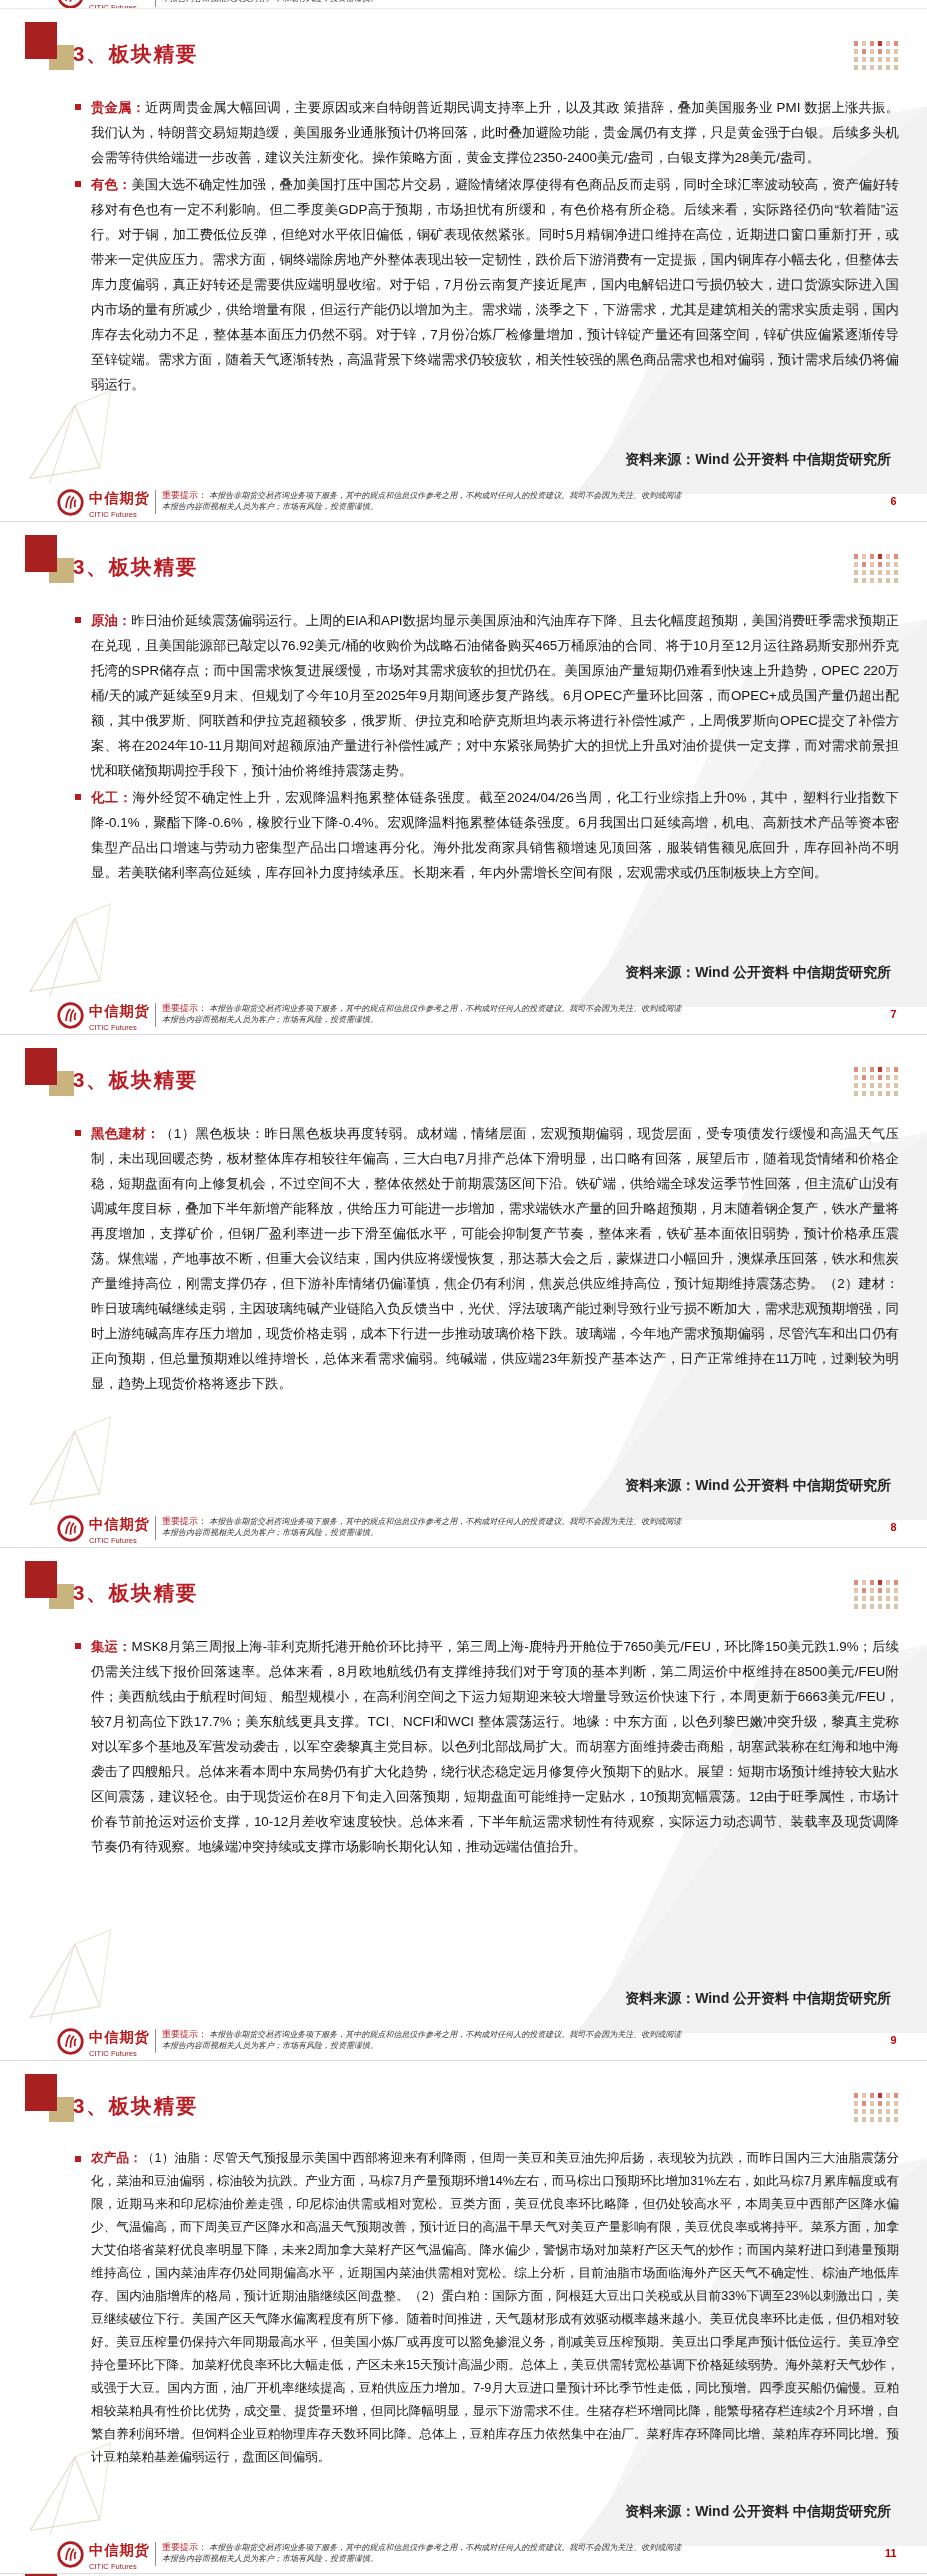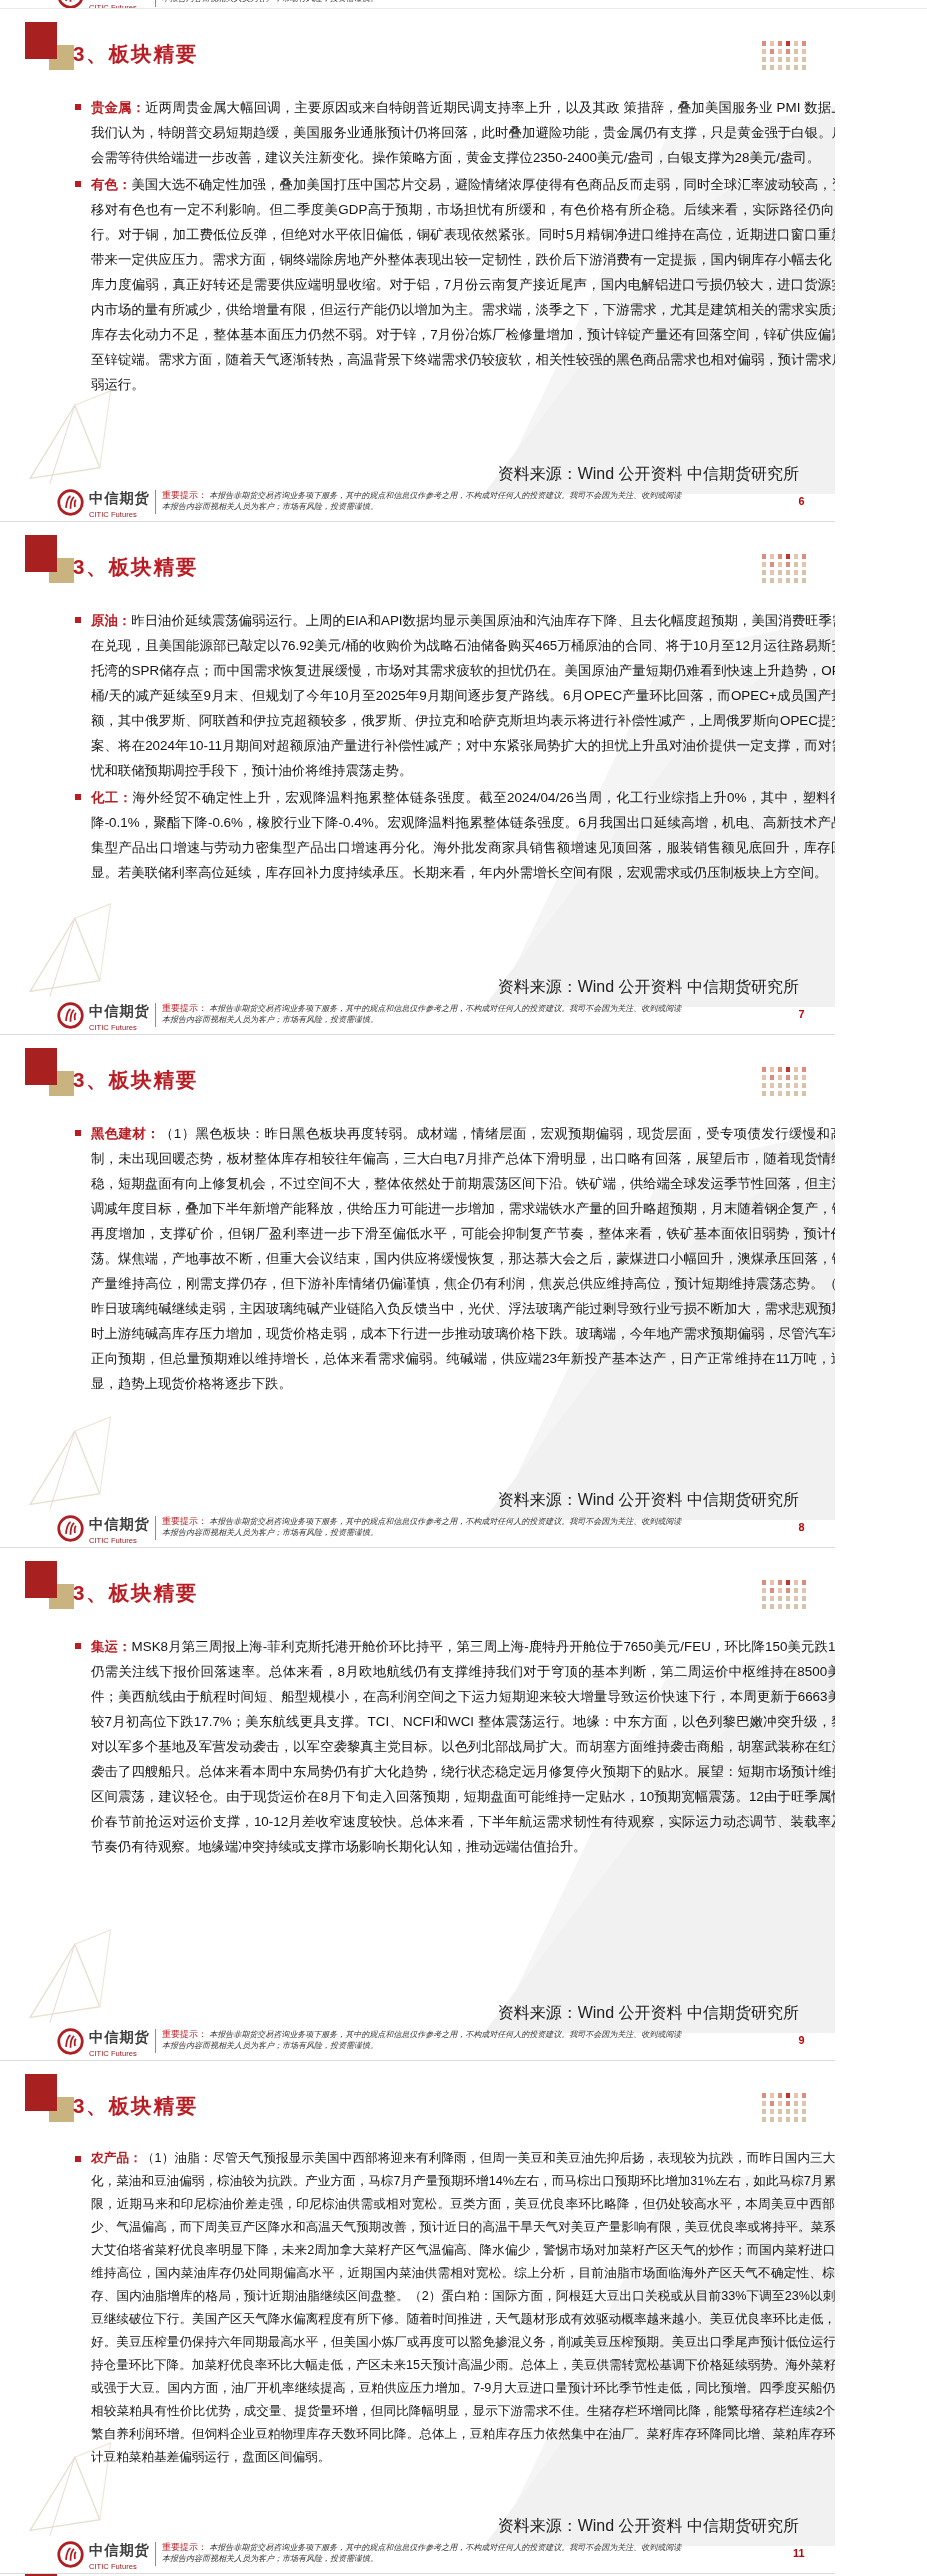--- a/index.html
+++ b/index.html
@@ -1,42 +1,42 @@
 <!DOCTYPE html>
 <html style="font-size:14.3px"><head>
 <meta charset="utf-8">
 <style>
   html,body{margin:0;padding:0;background:#fff;}
   body{width:927px;font-family:"Liberation Sans",sans-serif;-webkit-font-smoothing:antialiased;}
-  .page{position:relative;width:835px;height:512px;background:#fff;overflow:hidden;border-bottom:0.9px solid #dcdcdc;}
+  .page{position:relative;width:927px;height:512px;background:#fff;overflow:hidden;border-bottom:0.9px solid #dcdcdc;}
   
   .wm-a{position:absolute;right:0;top:99px;width:502px;height:386px;
         background:#f1f1f2;clip-path:polygon(100% 0,100% 100%,30% 100%,72% 28%);pointer-events:none;}
   .wm-b{position:absolute;right:0;top:54px;width:377px;height:430px;
         background:#f6f5f6;clip-path:polygon(100% 10%,100% 100%,10% 100%,55% 18%);pointer-events:none;}
   
   .sq-red{position:absolute;left:25px;top:12.6px;width:32px;height:37px;background:#a8201f;z-index:3;}
   .sq-tan{position:absolute;left:49px;top:36px;width:25px;height:25px;background:#c9b37f;z-index:2;}
   .title{position:absolute;left:73px;top:30.5px;font-size:20.6px;font-weight:bold;color:#b91c22;letter-spacing:1.8px;z-index:3;}
   .dots{position:absolute;right:21.5px;top:32px;width:52px;display:grid;grid-template-columns:repeat(6,4.5px);grid-gap:3.6px;z-index:3;}
   .dots i{width:4.5px;height:4.5px;display:block;}
   .d1{background:#dd8d7a;} .d2{background:#e5c3ae;} .d3{background:#d6c4a8;} .d4{background:#c2342c;}
   
   .content{position:absolute;top:86px;left:91px;width:808px;z-index:4;}
   .bullet-row{position:relative;margin:0 0 1.8px 0;}
   .bullet-sq{position:absolute;left:-16px;top:9px;width:6.3px;height:6.3px;background:#b91c22;}
   .para{margin:0;font-size:13.4px;line-height:25px;color:#151515;text-align:justify;font-weight:500;}
   .label{color:#b91c22;font-weight:bold;}
   .label-dark{color:#1a1a1a;font-weight:bold;}
   
-  .src-note{position:absolute;right:36px;bottom:36px;font-size:16px;font-weight:normal;color:#222;z-index:5;}
+  .src-note{position:absolute;right:36px;bottom:52px;font-size:14px;font-weight:bold;color:#222;z-index:5;}
   .footer-bar{position:absolute;left:0;right:0;bottom:3.6px;height:29px;z-index:5;}
   .logo{position:absolute;left:56px;top:0;width:30.5px;height:29px;}
   .brand{position:absolute;left:89px;top:0.9px;width:72px;}
-  .brand-cn{font-family:Liberation Mono, monospace;font-size:14.3px;font-weight:bold;color:#404040;letter-spacing:0.9px;white-space:nowrap;}
+  .brand-cn{font-family:Liberation Mono, monospace;font-size:14.3px;font-weight:bold;color:#b91c1c;letter-spacing:0.9px;white-space:nowrap;}
   .brand-en{font-size:7.6px;color:#9e1b20;margin-top:2px;white-space:nowrap;}
   .fdiv{position:absolute;left:155px;top:1.8px;width:0.9px;height:24px;background:#8c8c8c;}
   .notice{position:absolute;left:162px;top:1.8px;width:606px;font-size:8px;line-height:10.8px;color:#333;font-style:italic;}
   .notice .nlabel{color:#b91c22;font-weight:normal;font-style:normal;font-size:9px;}
   .page-num{position:absolute;right:30.5px;top:6.3px;color:#c40000;font-size:10.8px;font-weight:bold;}
   
   .prev-strip{position:relative;width:927px;height:8px;overflow:hidden;background:#fff;border-bottom:0.9px solid #e9e9e9;}
   .prev-strip .footer-bar{bottom:auto;top:-19px;}
   
   .next-strip{position:relative;width:927px;height:3.6px;background:#fff;overflow:hidden;}

